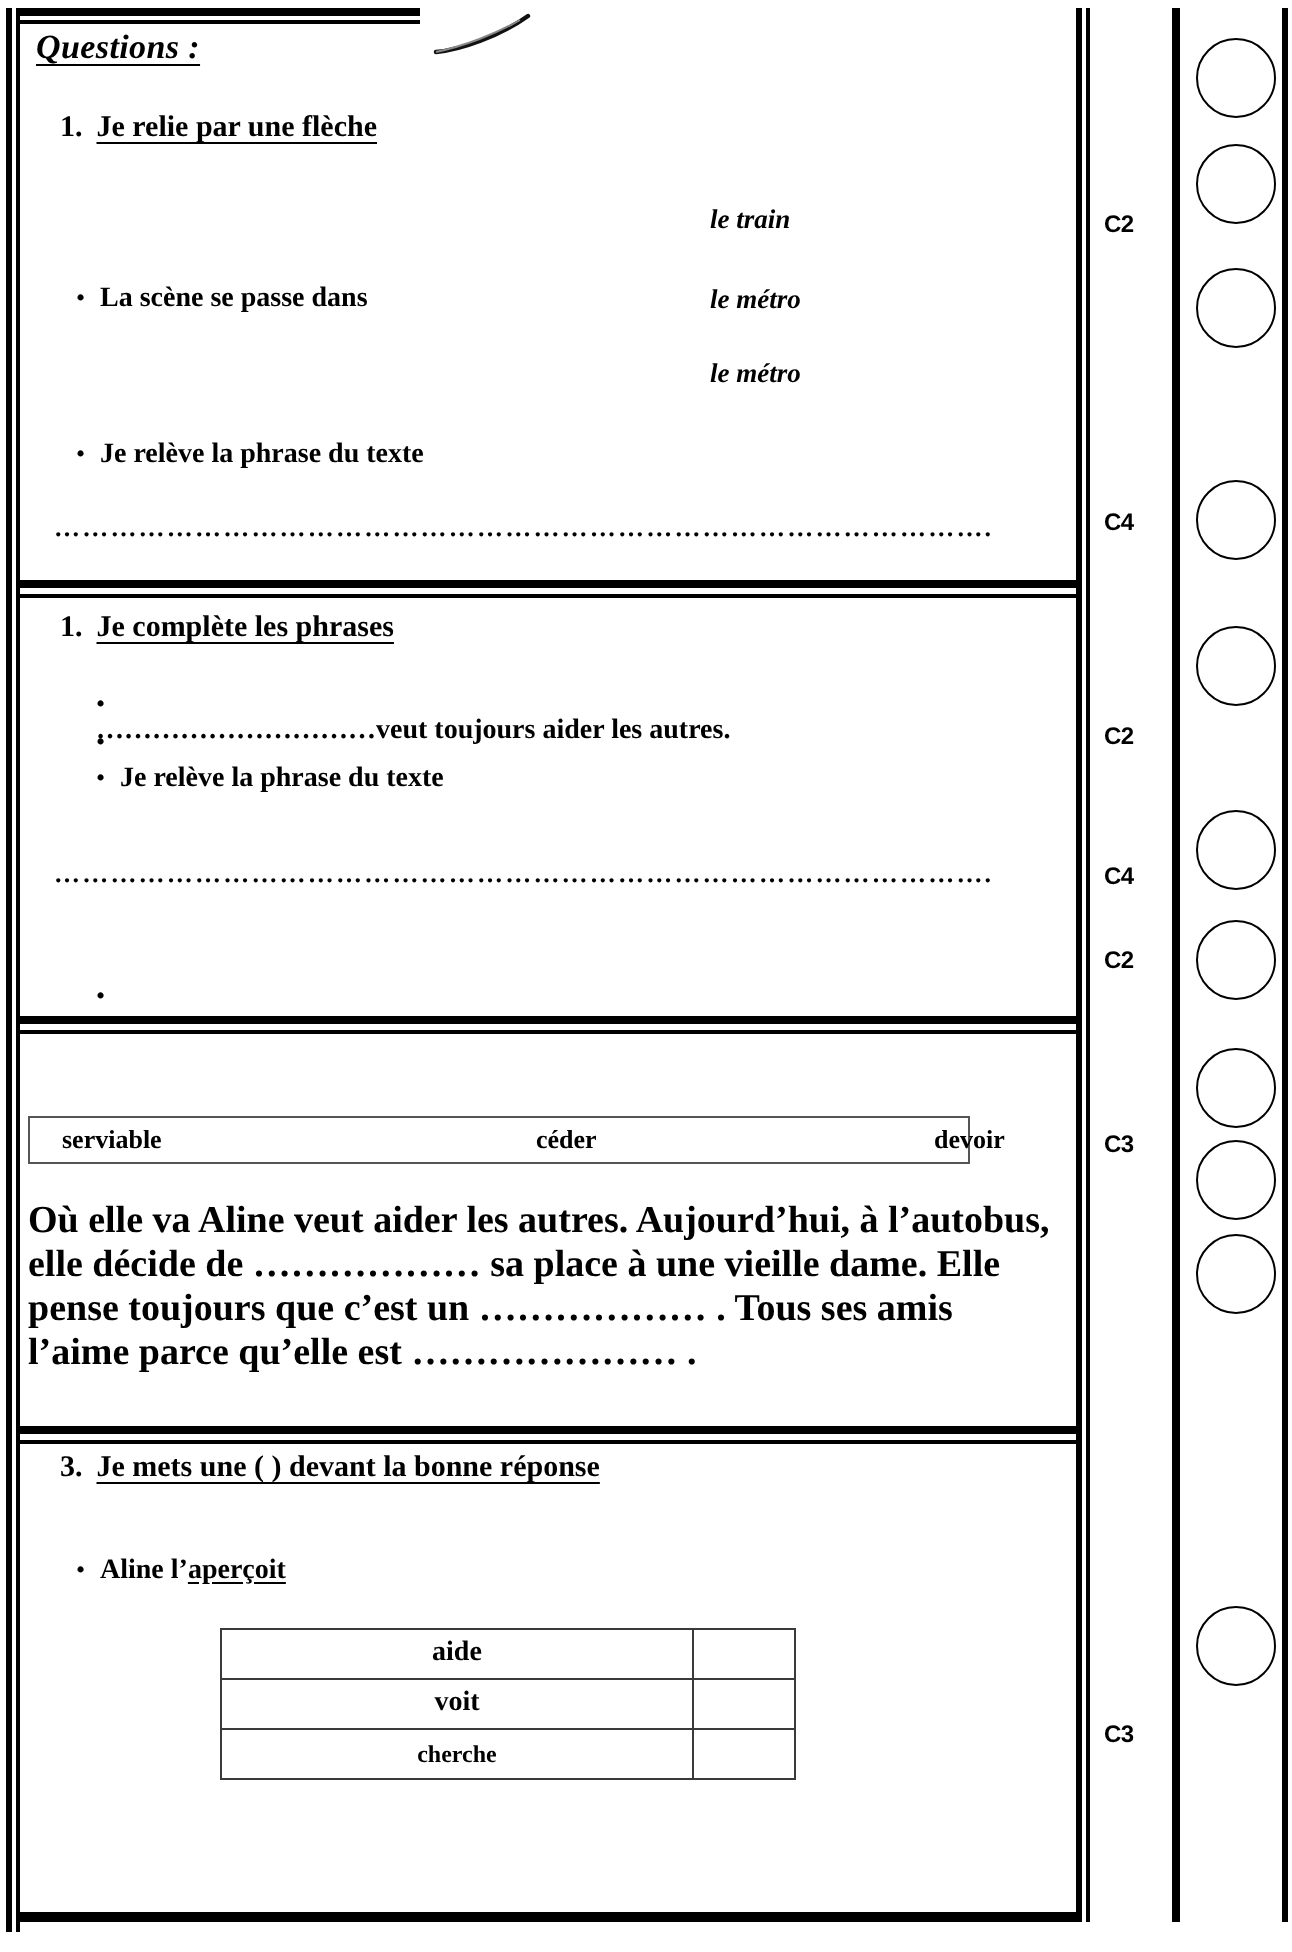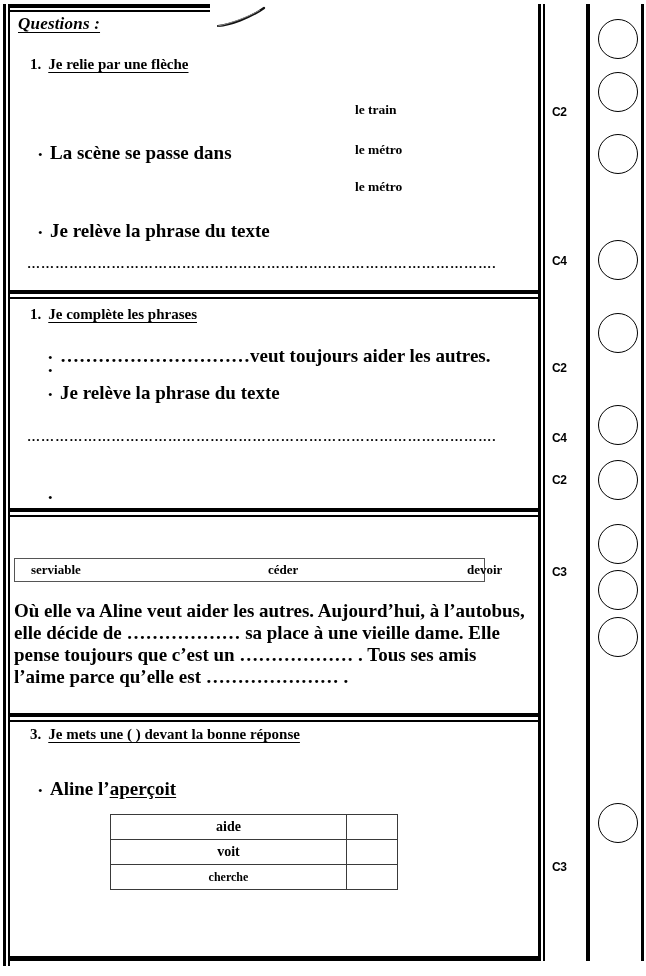--- a/index.html
+++ b/index.html
@@ -126,28 +126,29 @@
   }
   .bullet-dot {
     width: 12px;
     font-size: 13px;
     line-height: 1;
     flex: none;
   }
   .bullet-dot::before { content: "\2022"; }
   .bullet-text {
     font-weight: bold;
-    font-size: 19px;
+    font-size: 14px;
   }
 
   .option {
     position: absolute;
     font-weight: bold;
     font-size: 13.5px;
     white-space: nowrap;
+    font-style: italic;
   }
 
   
   .dotline {
     position: absolute;
     font-size: 13px;
     font-weight: bold;
     letter-spacing: 1.1px;
     white-space: nowrap;
     overflow: hidden;
@@ -256,21 +257,21 @@
 
   <div class="circle" style="left:598px; top:19px;  width:38px; height:38px;"></div>
   <div class="circle" style="left:598px; top:72px;  width:38px; height:38px;"></div>
   <div class="circle" style="left:598px; top:134px; width:38px; height:38px;"></div>
   <div class="circle" style="left:598px; top:240px; width:38px; height:38px;"></div>
 
   <div class="heading" style="left:30px; top:306px;">
     <span class="num">1.</span><span class="htext">Je complète les phrases </span>
   </div>
 
-  <div class="bullet-row" style="left:48px; top:345px;">
+  <div class="bullet-row" style="left:48px; top:345px;flex-direction:column;">
     <span class="bullet-dot"></span>
     <span class="bullet-text">…………………………veut toujours aider les autres.</span>
   </div>
 
   <div class="bullet-row" style="left:48px; top:364px;">
     <span class="bullet-dot"></span>
     <span class="bullet-text"></span>
   </div>
 
   <div class="bullet-row" style="left:48px; top:382px;">

